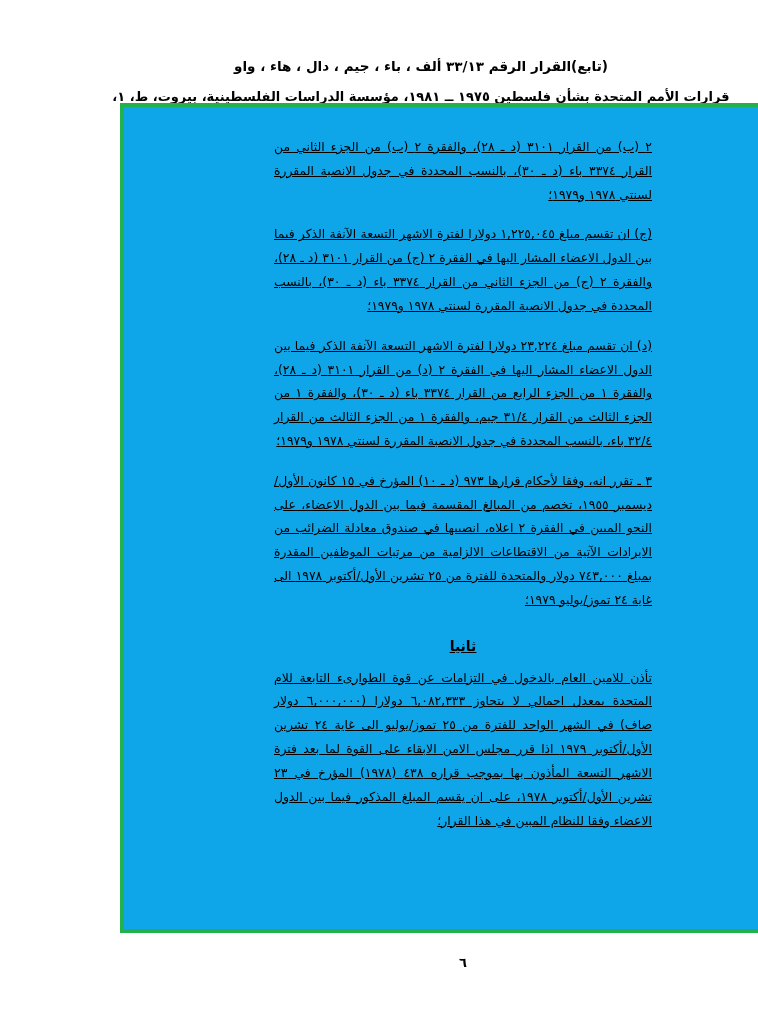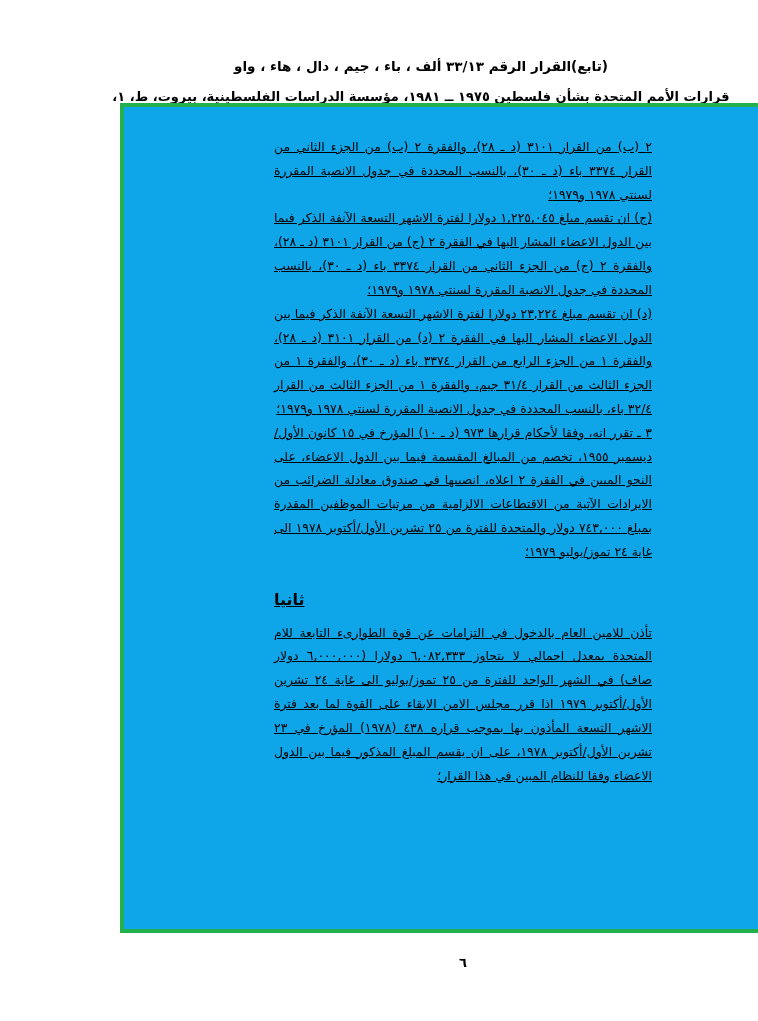--- a/index.html
+++ b/index.html
@@ -61,25 +61,25 @@
   .para {
     font-size: 12.4px;
     line-height: 1.92;
     text-align: justify;
     text-align-last: right;
     direction: rtl;
     margin: 0 0 0 0;
     color: #000;
   }
   .para + .para {
-    margin-top: 0px;
+    margin-top: 16px;
   }
   .section-heading {
-    text-align: left;
-    font-size: 16px;
+    text-align: center;
+    font-size: 14px;
     font-weight: bold;
     margin-top: 26px;
     margin-bottom: 12px;
     direction: rtl;
   }
   .page-number {
     position: absolute;
     top: 955px;
     left: 0;
     width: 758px;

